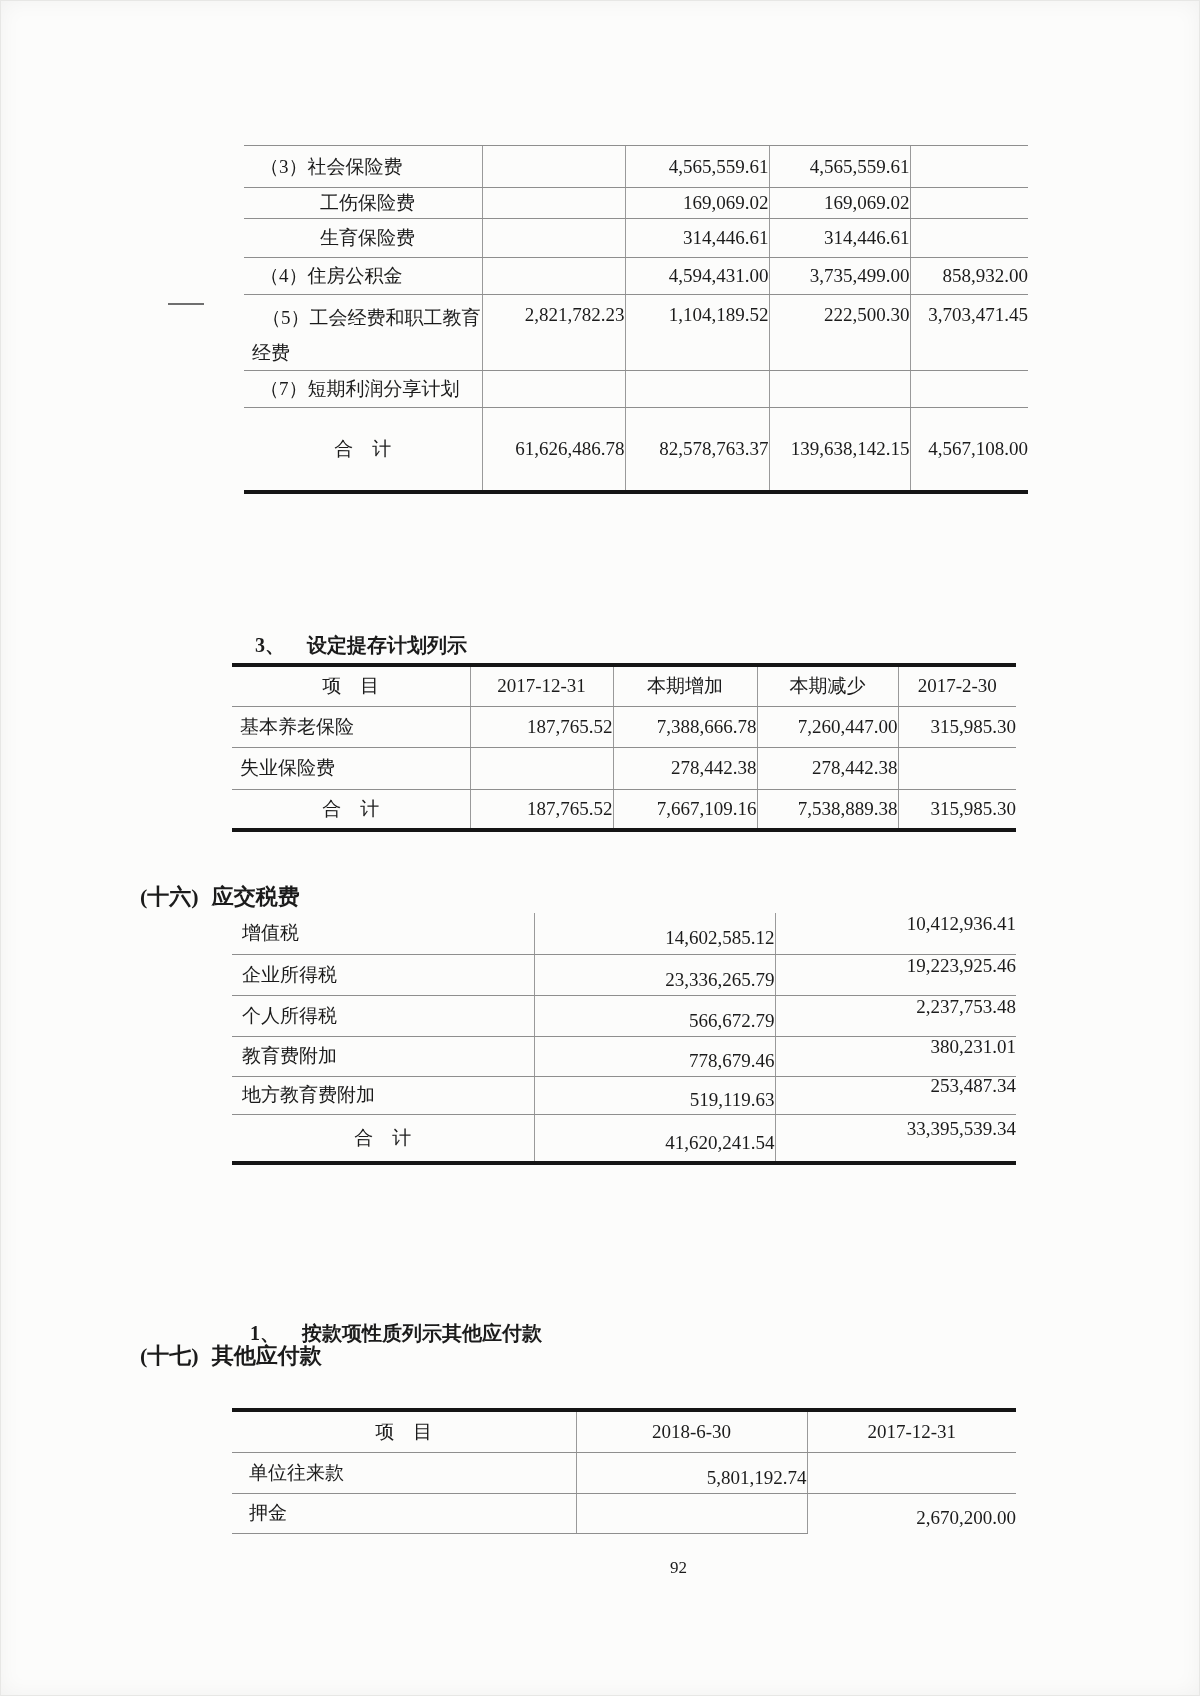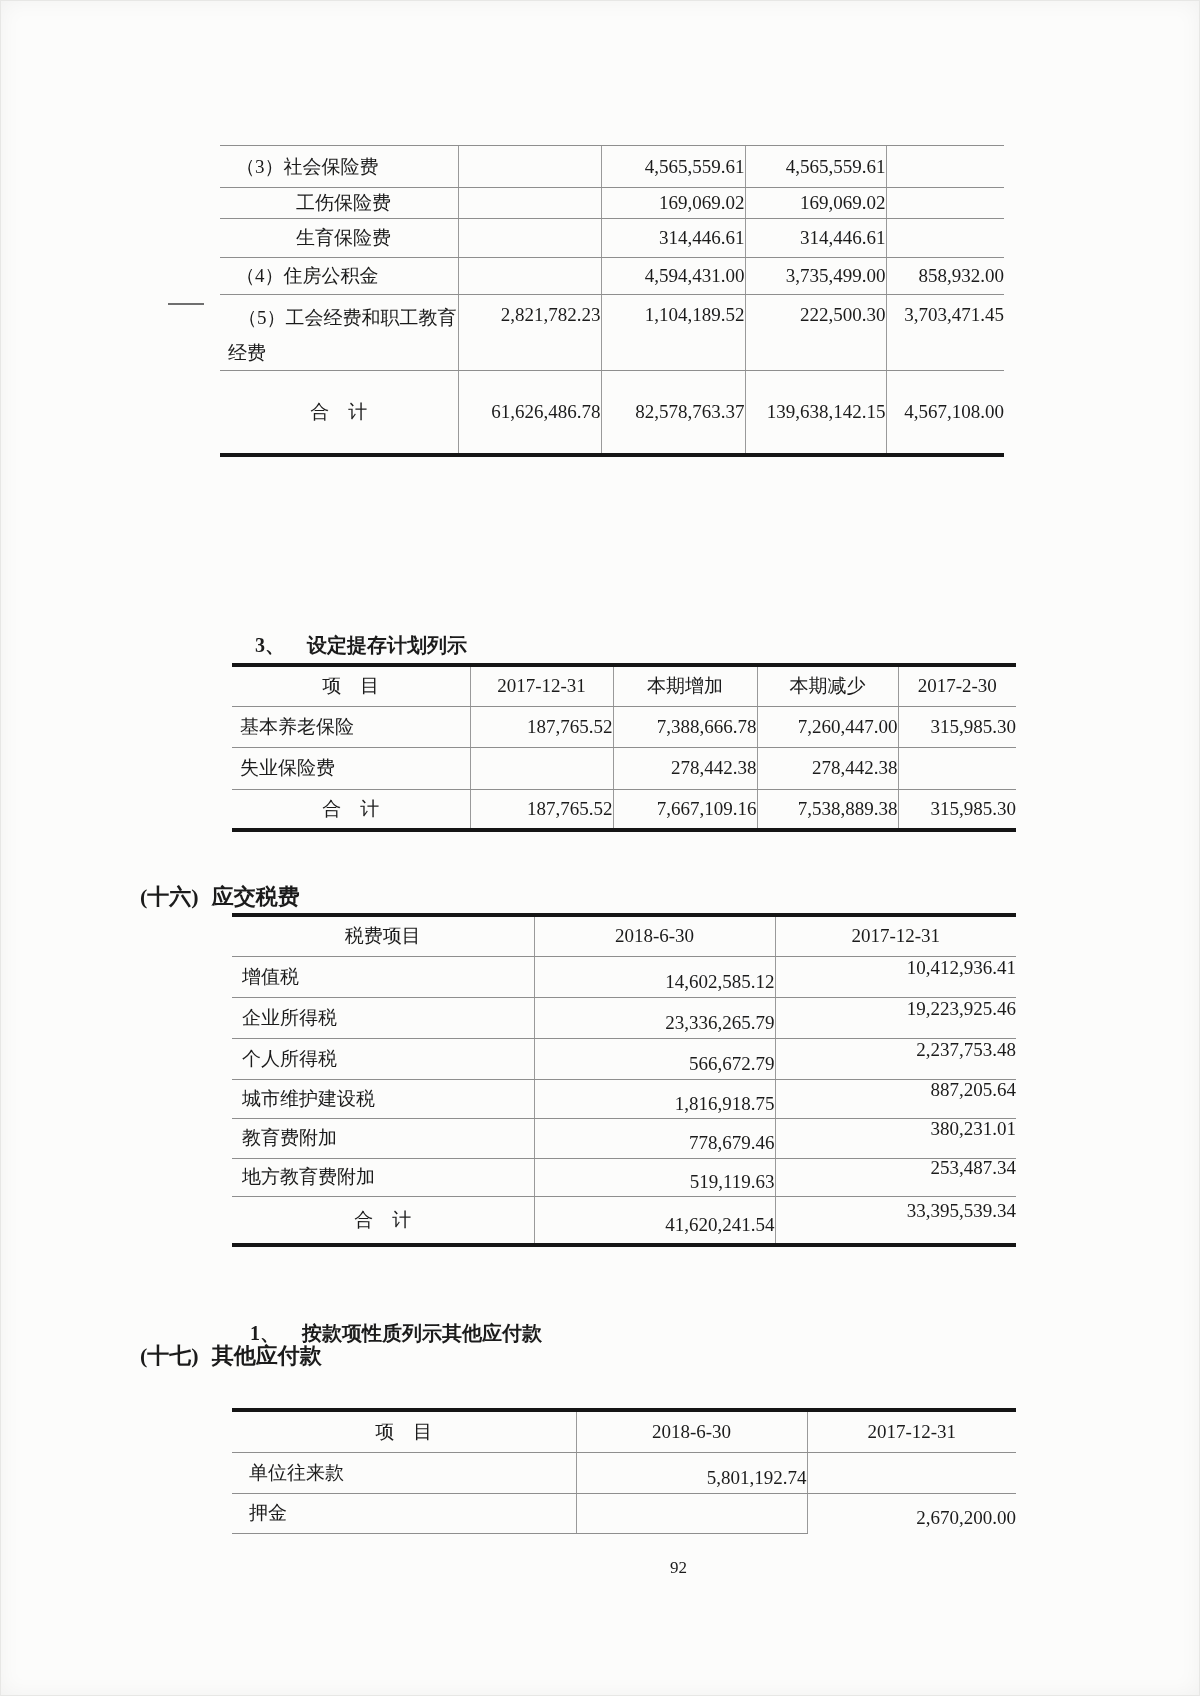--- a/index.html
+++ b/index.html
@@ -15,21 +15,21 @@
   .vline{border-left:1px solid #9a9a9a;}
   .thin-b{border-bottom:1px solid #8e8e8e;}
   .thin-t{border-top:1px solid #8e8e8e;}
   .thick-t{border-top:4px solid #151515;}
   .thick-b{border-bottom:4px solid #151515;}
   td.lbl{text-align:left;}
   td.num{text-align:right;padding-right:10px;}
   td.hdr{text-align:center;}
   td.ctr{text-align:center;padding-left:0 !important;}
   
-  #t1{left:220px;top:145px;width:784px;}
+  #t1{left:244px;top:145px;width:784px;}
   #t1 td.lbl{padding-left:16px;}
   #t1 tr.sub td.lbl{padding-left:10px;}
   #t1 tr.deep td.lbl{padding-left:76px;}
   #t1 tr.wrap td{vertical-align:top;}
   #t1 tr.wrap td.lbl{padding-left:8px;text-indent:10px;white-space:normal;line-height:35px;padding-top:5px;}
   #t1 tr.wrap td.num{padding-top:9px;}
   
   #t3{left:232px;top:663px;width:784px;}
   #t3 td.lbl{padding-left:8px;}
   
@@ -91,20 +91,27 @@
         <td class="num vline thin-b">3,735,499.00</td>
         <td class="num vline thin-b">858,932.00</td>
       </tr>
       <tr class="wrap" style="height:65px">
         <td class="lbl thin-b">（5）工会经费和职工教育经费</td>
         <td class="num vline thin-b">2,821,782.23</td>
         <td class="num vline thin-b">1,104,189.52</td>
         <td class="num vline thin-b">222,500.30</td>
         <td class="num vline thin-b">3,703,471.45</td>
       </tr>
+      <tr style="height:37px">
+        <td class="lbl thin-b">（7）短期利润分享计划</td>
+        <td class="num vline thin-b"></td>
+        <td class="num vline thin-b"></td>
+        <td class="num vline thin-b"></td>
+        <td class="num vline thin-b"></td>
+      </tr>
       <tr style="height:84px">
         <td class="lbl ctr thick-b">合　计</td>
         <td class="num vline thick-b">61,626,486.78</td>
         <td class="num vline thick-b">82,578,763.37</td>
         <td class="num vline thick-b">139,638,142.15</td>
         <td class="num vline thick-b">4,567,108.00</td>
       </tr>
     </tbody>
   </table>
 
@@ -157,43 +164,33 @@
   </div>
 
   <table class="tbl" id="t16">
     <colgroup>
         <col style="width:302px">
         <col style="width:241px">
         <col style="width:241px">
       </colgroup>
     <tbody>
       <tr style="height:41px">
-        <td class="hdr thick-t thin-b">税费项目</td>
-        <td class="hdr vline thick-t thin-b">2018-6-30</td>
-        <td class="hdr vline thick-t thin-b">2017-12-31</td>
-      </tr>
-      <tr style="height:41px">
         <td class="lbl thin-b">增值税</td>
         <td class="num vline thin-b"><span class="down">14,602,585.12</span></td>
         <td class="num vline thin-b"><span class="up">10,412,936.41</span></td>
       </tr>
       <tr style="height:41px">
         <td class="lbl thin-b">企业所得税</td>
         <td class="num vline thin-b"><span class="down">23,336,265.79</span></td>
         <td class="num vline thin-b"><span class="up">19,223,925.46</span></td>
       </tr>
       <tr style="height:41px">
         <td class="lbl thin-b">个人所得税</td>
         <td class="num vline thin-b"><span class="down">566,672.79</span></td>
         <td class="num vline thin-b"><span class="up">2,237,753.48</span></td>
-      </tr>
-      <tr style="height:39px">
-        <td class="lbl thin-b">城市维护建设税</td>
-        <td class="num vline thin-b"><span class="down">1,816,918.75</span></td>
-        <td class="num vline thin-b"><span class="up">887,205.64</span></td>
       </tr>
       <tr style="height:40px">
         <td class="lbl thin-b">教育费附加</td>
         <td class="num vline thin-b"><span class="down">778,679.46</span></td>
         <td class="num vline thin-b"><span class="up">380,231.01</span></td>
       </tr>
       <tr style="height:38px">
         <td class="lbl thin-b">地方教育费附加</td>
         <td class="num vline thin-b"><span class="down">519,119.63</span></td>
         <td class="num vline thin-b"><span class="up">253,487.34</span></td>

